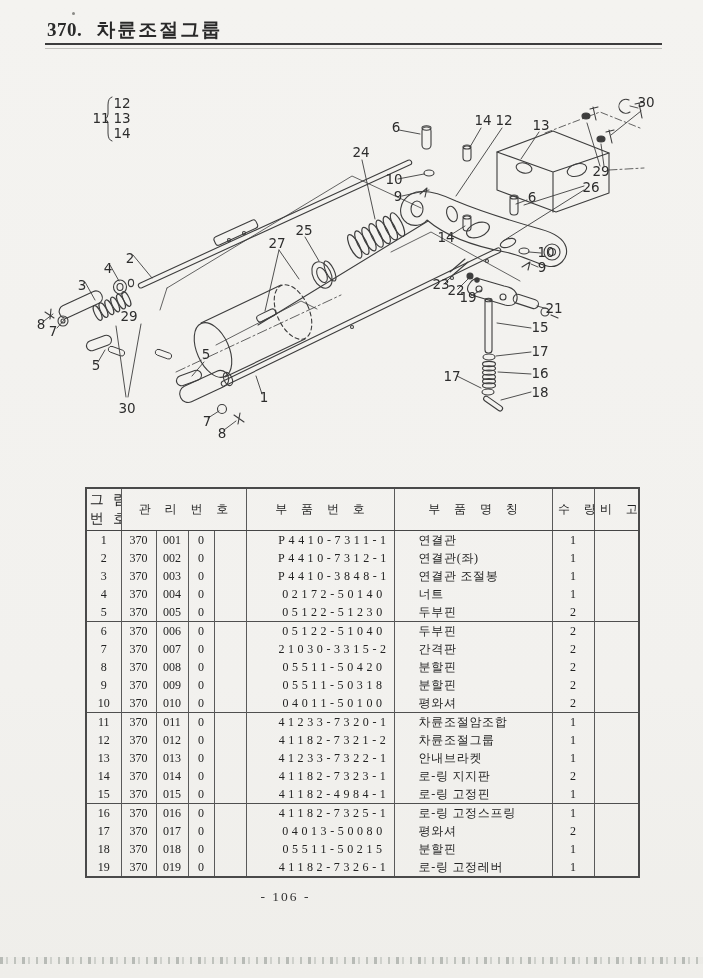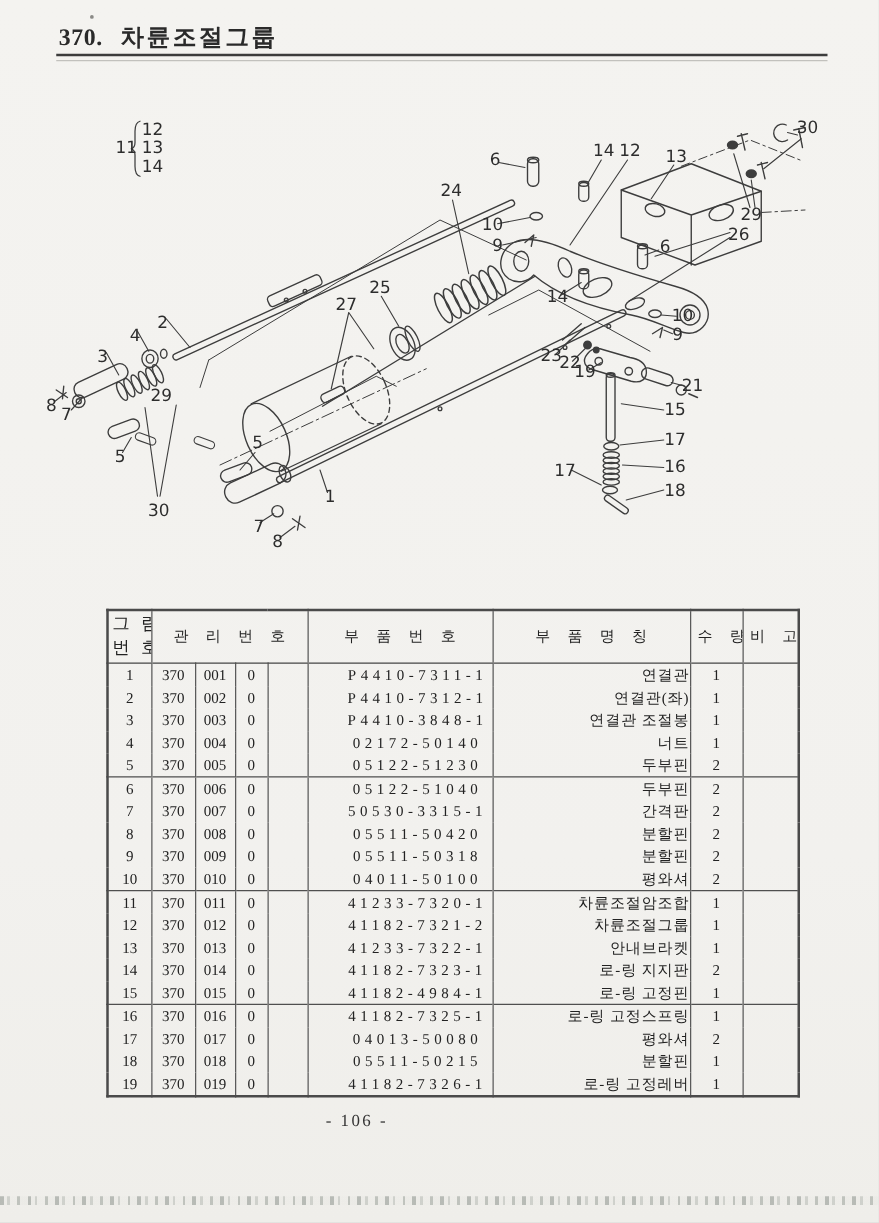--- a/index.html
+++ b/index.html
@@ -30,21 +30,21 @@
   table.parts th,table.parts td{
     border-left:1px solid #5a5a5a;padding:0;overflow:hidden;white-space:nowrap;
   }
   table.parts thead th{
     height:41px;vertical-align:middle;text-align:center;font-weight:normal;
     border-bottom:1.5px solid #454545;font-size:12px;letter-spacing:.45em;text-indent:.45em;
   }
   table.parts thead th.fig{font-size:14px;line-height:1.35;letter-spacing:.2em;text-indent:.2em;}
   table.parts tbody td{height:18px;line-height:18px;text-align:center;font-size:12px;}
   table.parts tbody td.part{text-align:center;padding-left:28px;letter-spacing:.30em;}
-  table.parts tbody td.name{text-align:right;padding-left:9px;letter-spacing:.06em;}
+  table.parts tbody td.name{text-align:left;padding-left:24px;letter-spacing:.06em;}
   table.parts tbody tr.group-start td{border-top:1.2px solid #4f4f4f;}
   
   .page-number{position:absolute;left:0;top:889px;width:571px;text-align:center;font-size:13.5px;letter-spacing:2px;color:#333;}
   .scan-noise{
     position:absolute;left:0;top:957px;width:703px;height:7px;opacity:.7;
     background:
       repeating-linear-gradient(90deg,
         rgba(95,105,98,.55) 0 3px, rgba(205,208,203,.12) 3px 6px,
         rgba(125,134,126,.4) 6px 8px, rgba(214,216,211,.1) 8px 14px,
         rgba(104,115,106,.5) 14px 16px, rgba(196,200,194,.12) 16px 22px);
@@ -363,21 +363,21 @@
           <td class="name">두부핀</td>
           <td class="qty">2</td>
           <td class="remark"></td>
         </tr>
         <tr>
           <td class="fig">7</td>
           <td class="m">370</td>
           <td class="m">007</td>
           <td class="m">0</td>
           <td class="m"></td>
-          <td class="part">50530-3315-1</td>
+          <td class="part">21030-3315-2</td>
           <td class="name">간격판</td>
           <td class="qty">2</td>
           <td class="remark"></td>
         </tr>
         <tr>
           <td class="fig">8</td>
           <td class="m">370</td>
           <td class="m">008</td>
           <td class="m">0</td>
           <td class="m"></td>

